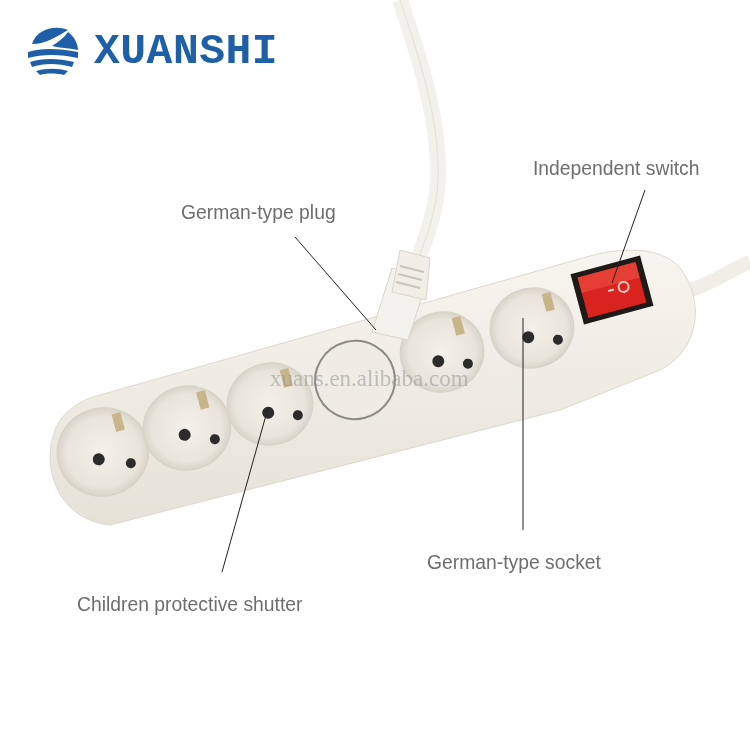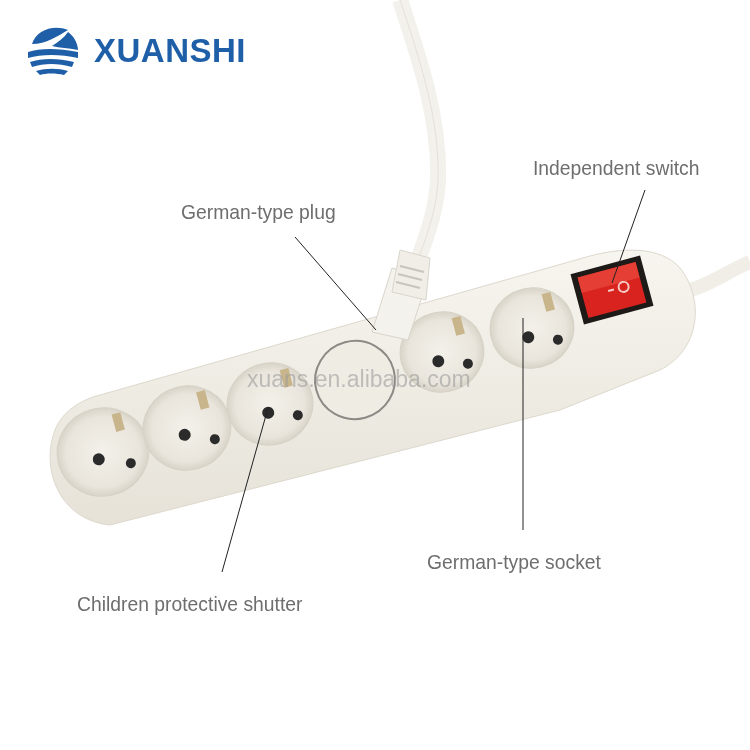--- a/index.html
+++ b/index.html
@@ -1,20 +1,20 @@
 <!DOCTYPE html>
 <html><head>
 <meta charset="utf-8">
 <style>
   html,body{margin:0;padding:0;background:#fff;}
   body{width:750px;height:750px;position:relative;overflow:hidden;font-family:"Liberation Sans",sans-serif;}
   .logo{position:absolute;left:24px;top:22px;display:flex;align-items:center;}
-  .logo-text{font-family:Liberation Sans, sans-serif;font-weight:bold;font-size:33px;color:#1f5fa8;letter-spacing:0.5px;margin-left:12px;}
+  .logo-text{font-family:Liberation Mono, monospace;font-weight:bold;font-size:43px;color:#1f5fa8;letter-spacing:0.5px;margin-left:12px;}
   .label{position:absolute;color:#6e6e6e;font-size:21px;font-family:"Liberation Sans",sans-serif;transform:scaleX(0.92);transform-origin:left center;white-space:nowrap;}
-  .watermark{position:absolute;left:247px;top:366px;font-size:23px;color:rgba(150,150,150,0.55);font-family:Liberation Sans, sans-serif;}
+  .watermark{position:absolute;left:270px;top:366px;font-size:23px;color:rgba(150,150,150,0.55);font-family:Liberation Serif, serif;}
   svg.scene{position:absolute;left:0;top:0;}
 </style>
 </head>
 <body>
 
 <svg class="scene" width="750" height="750" viewBox="0 0 750 750">
   <defs>
     <linearGradient id="body" x1="0" y1="0" x2="0" y2="1">
       <stop offset="0" stop-color="#f7f5ef"></stop>
       <stop offset="1" stop-color="#e6e2d8"></stop>

